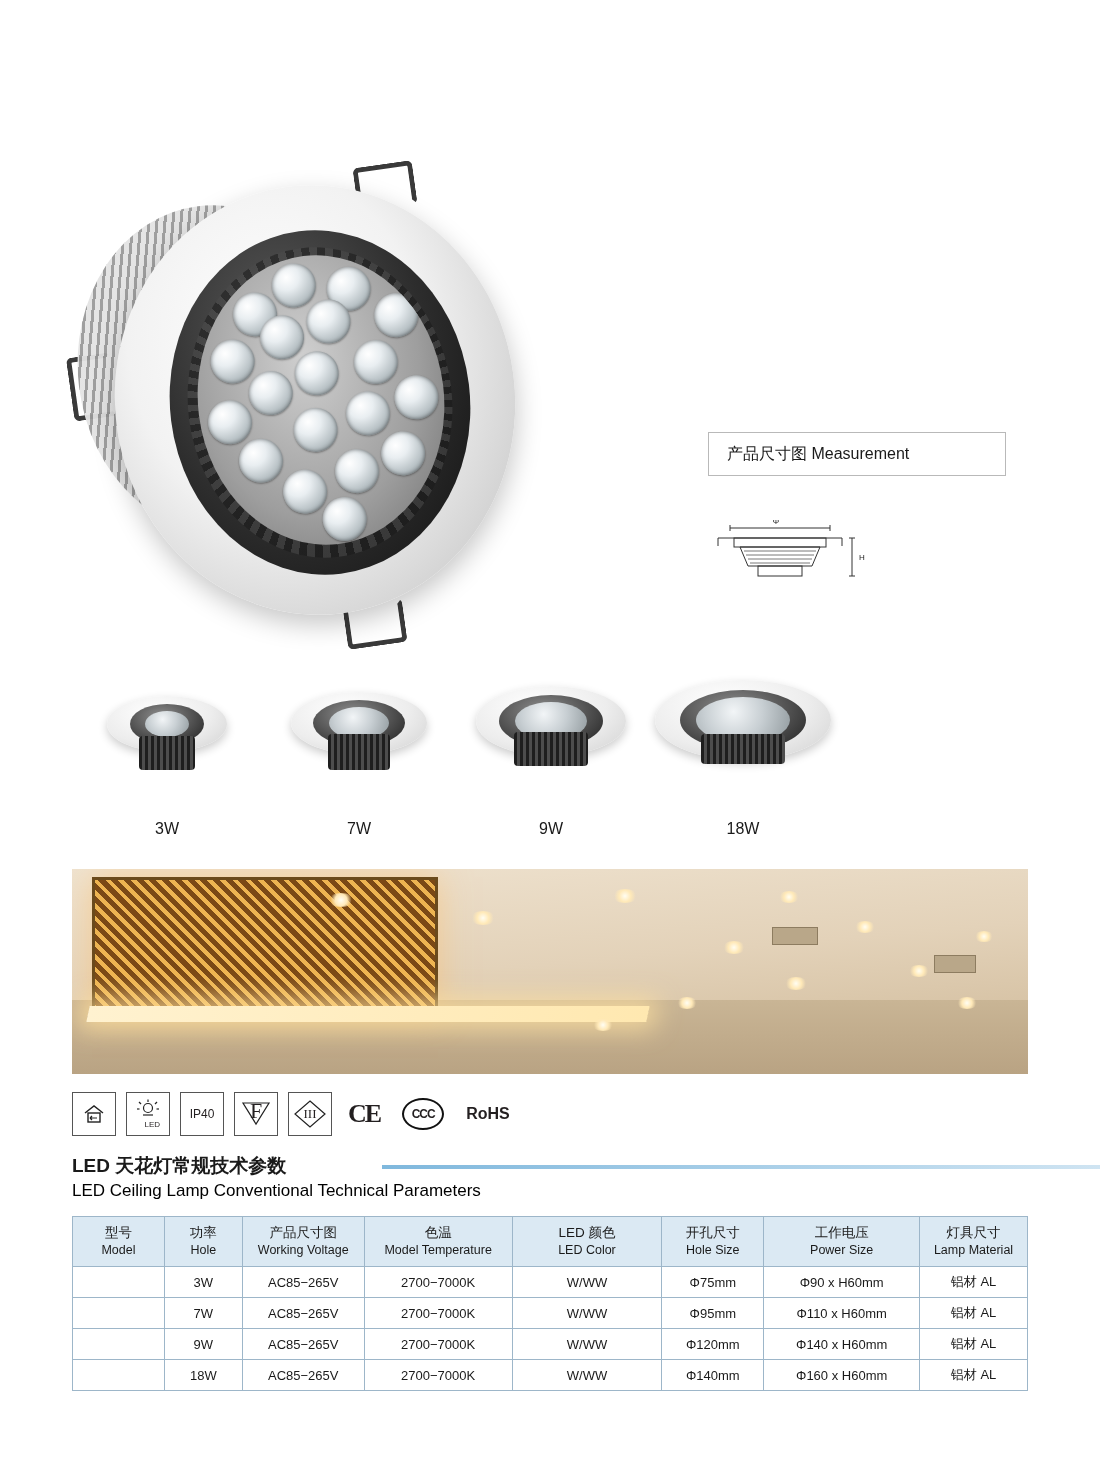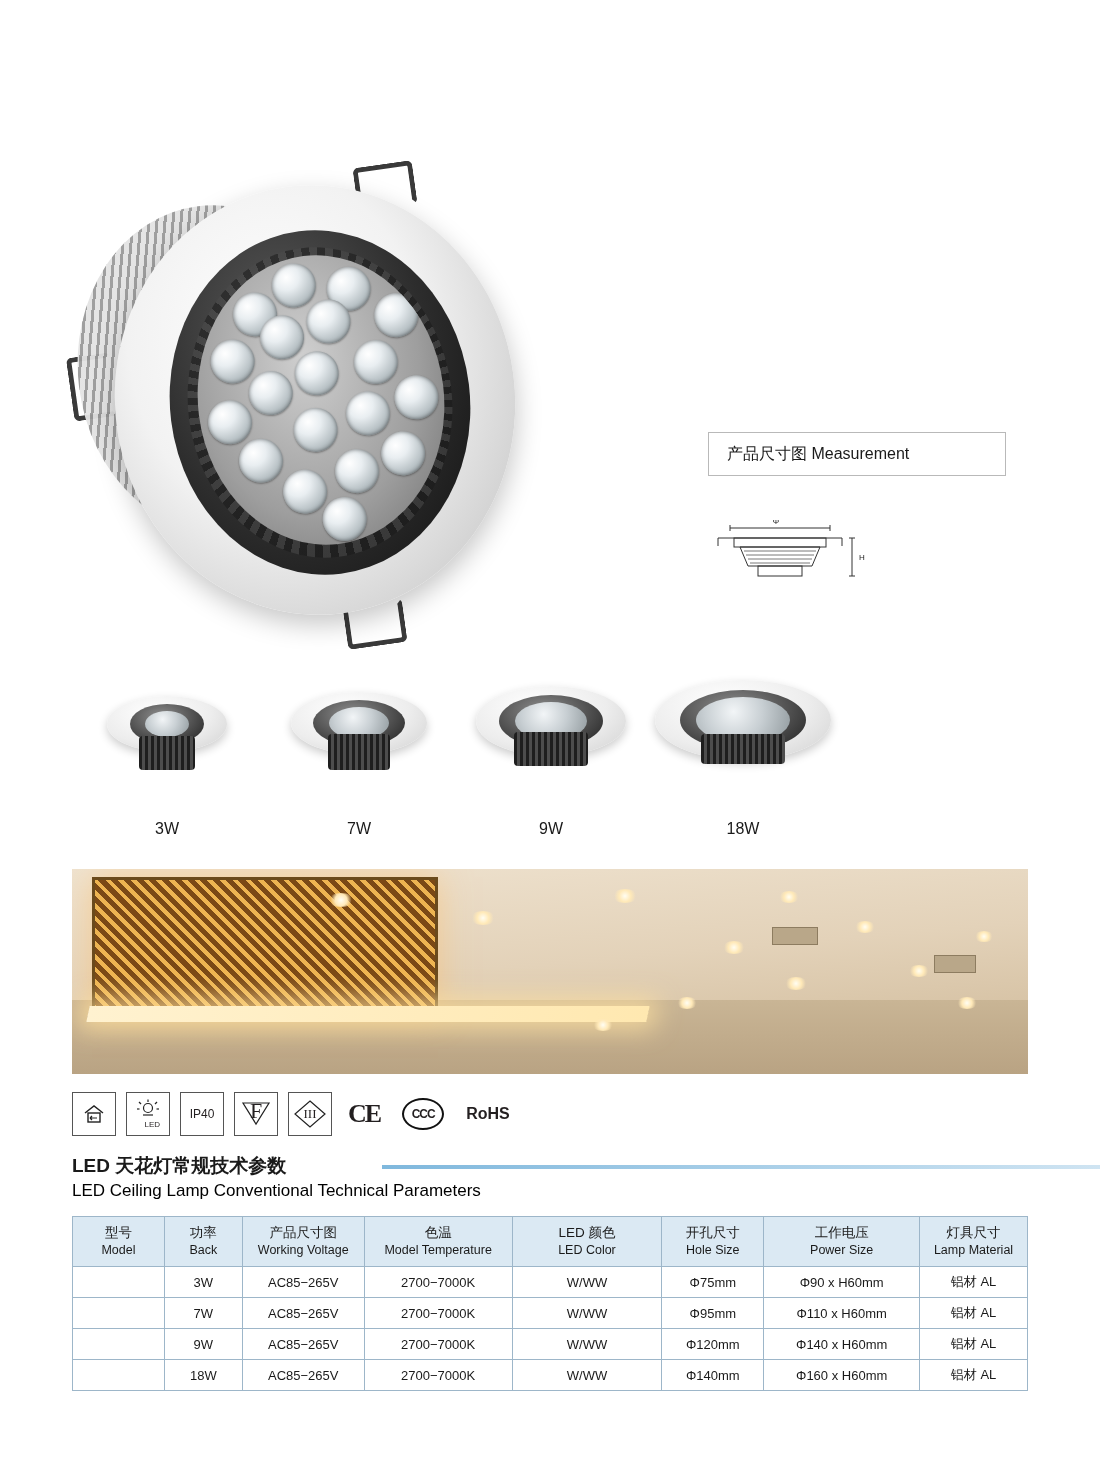--- a/index.html
+++ b/index.html
@@ -503,21 +503,21 @@
       <col style="width:108px">
   </colgroup>
   <thead>
     <tr>
       <th>
         <span class="cn">型号</span>
         <span class="en">Model</span>
       </th>
       <th>
         <span class="cn">功率</span>
-        <span class="en">Back</span>
+        <span class="en">Hole</span>
       </th>
       <th>
         <span class="cn">产品尺寸图</span>
         <span class="en">Working Voltage</span>
       </th>
       <th>
         <span class="cn">色温</span>
         <span class="en">Model Temperature</span>
       </th>
       <th>

